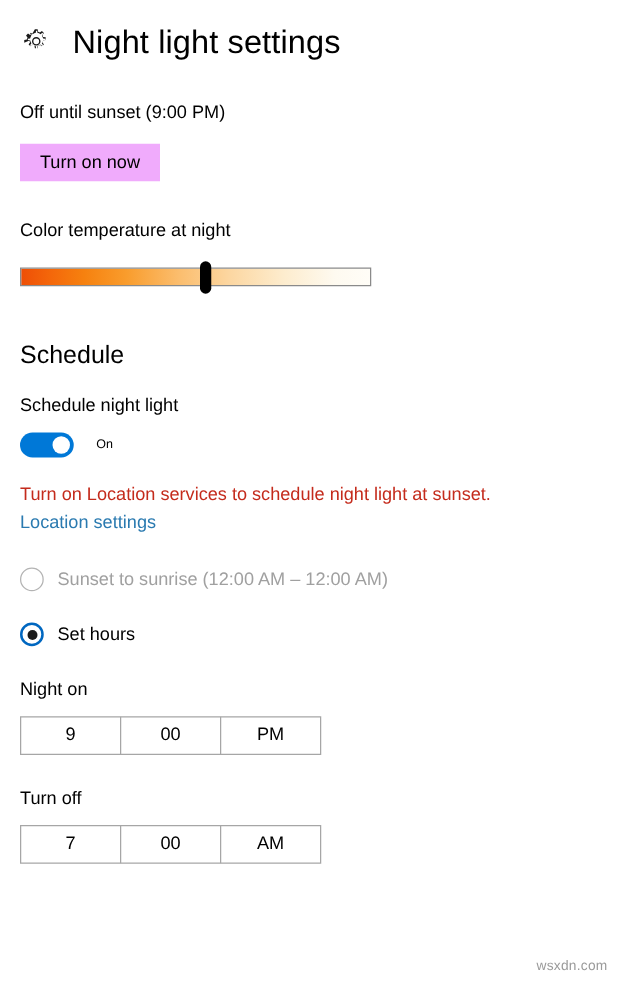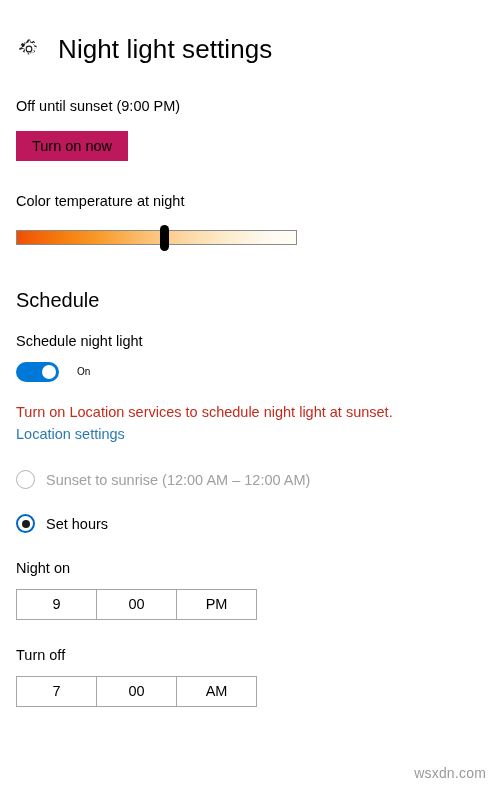--- a/index.html
+++ b/index.html
@@ -14,21 +14,21 @@
     color: #000000;
     overflow: hidden;
     position: relative;
   }
 
   .page {
     position: relative;
     width: 500px;
     height: 790px;
     box-sizing: border-box;
-    padding: 16px 16px;
+    padding: 0 16px;
   }
 
   
   .header {
     display: flex;
     align-items: center;
     padding-top: 11px;
     height: 44px;
   }
   .gear-icon {
@@ -63,21 +63,21 @@
     font-size: 14.5px;
     line-height: 18px;
     color: #000;
   }
   .turn-on-button {
     margin-top: 16px;
     display: inline-block;
     min-width: 112px;
     height: 30px;
     line-height: 30px;
-    background: #be185d;
+    background: #f0abfc;
     border: none;
     padding: 0 12px;
     font-family: "Liberation Sans", sans-serif;
     font-size: 14.5px;
     color: #000;
     text-align: center;
     cursor: pointer;
     box-sizing: border-box;
   }
 
@@ -262,21 +262,21 @@
   }
   .time-cell:first-child {
     margin-left: 0;
   }
 
   
   .watermark {
     position: absolute;
     right: 14px;
     bottom: 9px;
-    font-size: 14px;
+    font-size: 11px;
     line-height: 15px;
     color: #9a9a9a;
     letter-spacing: 0.2px;
   }
 </style>
 </head>
 <body>
 
 <div class="page">
 

